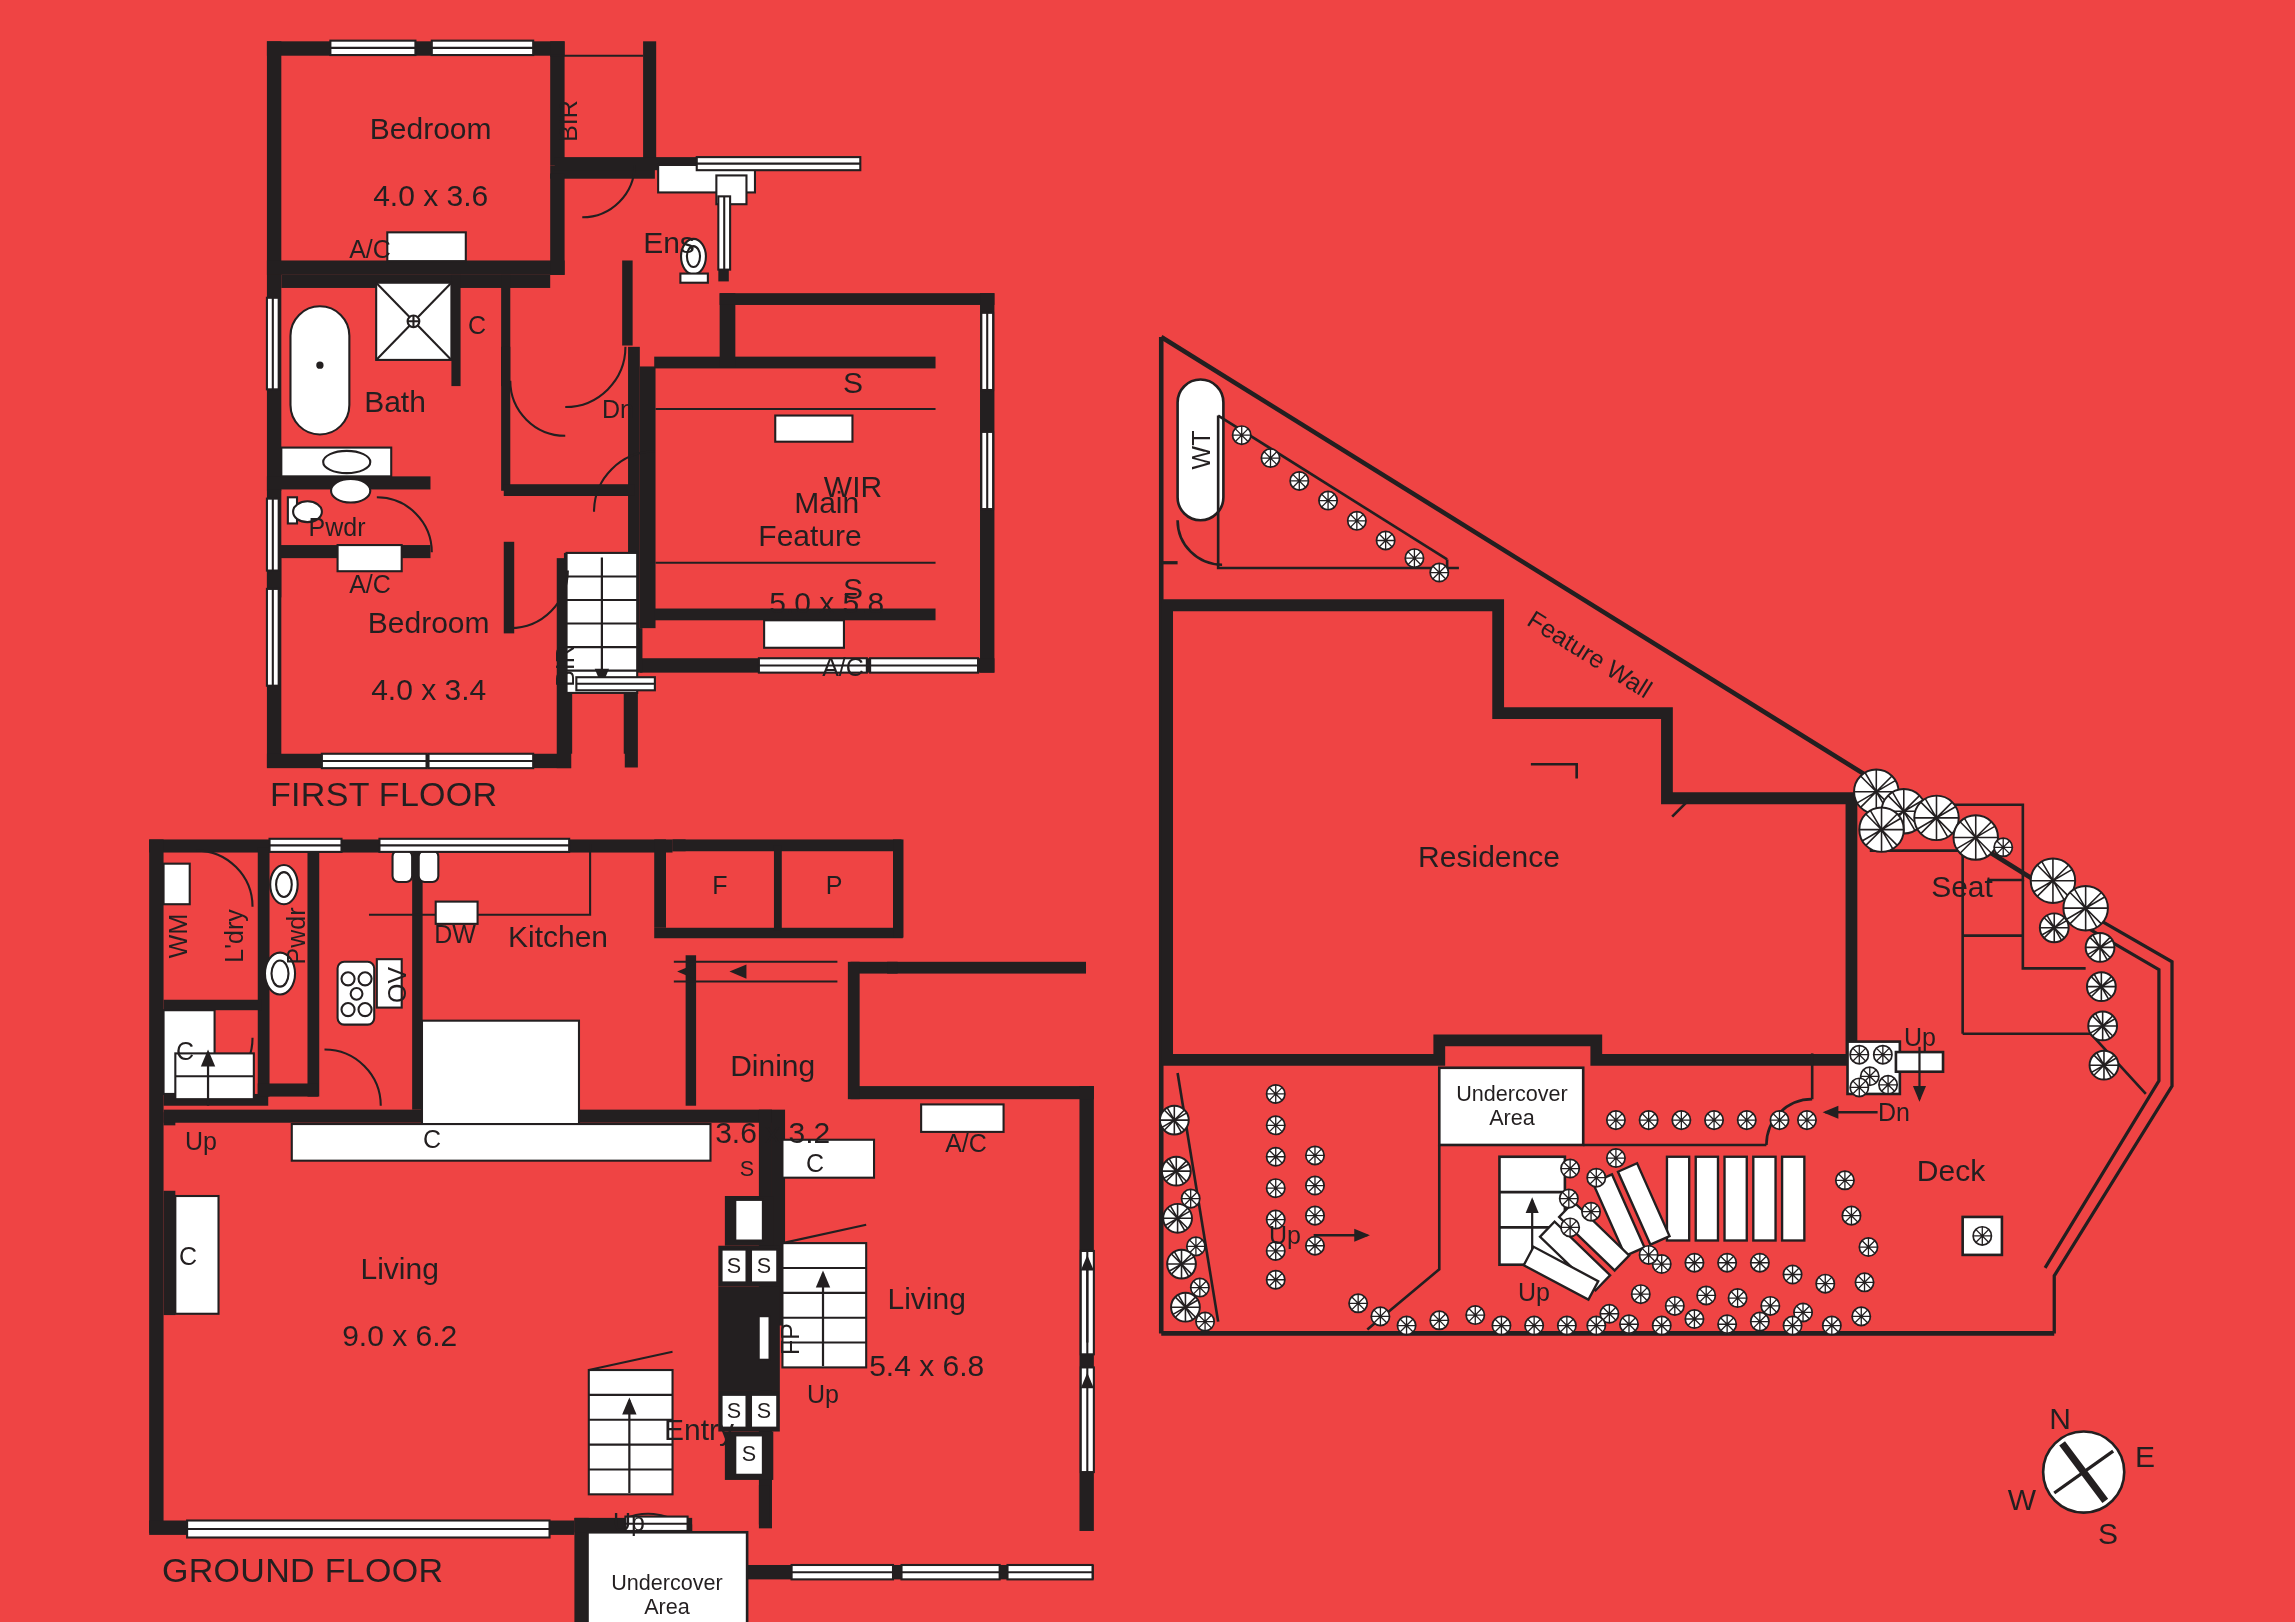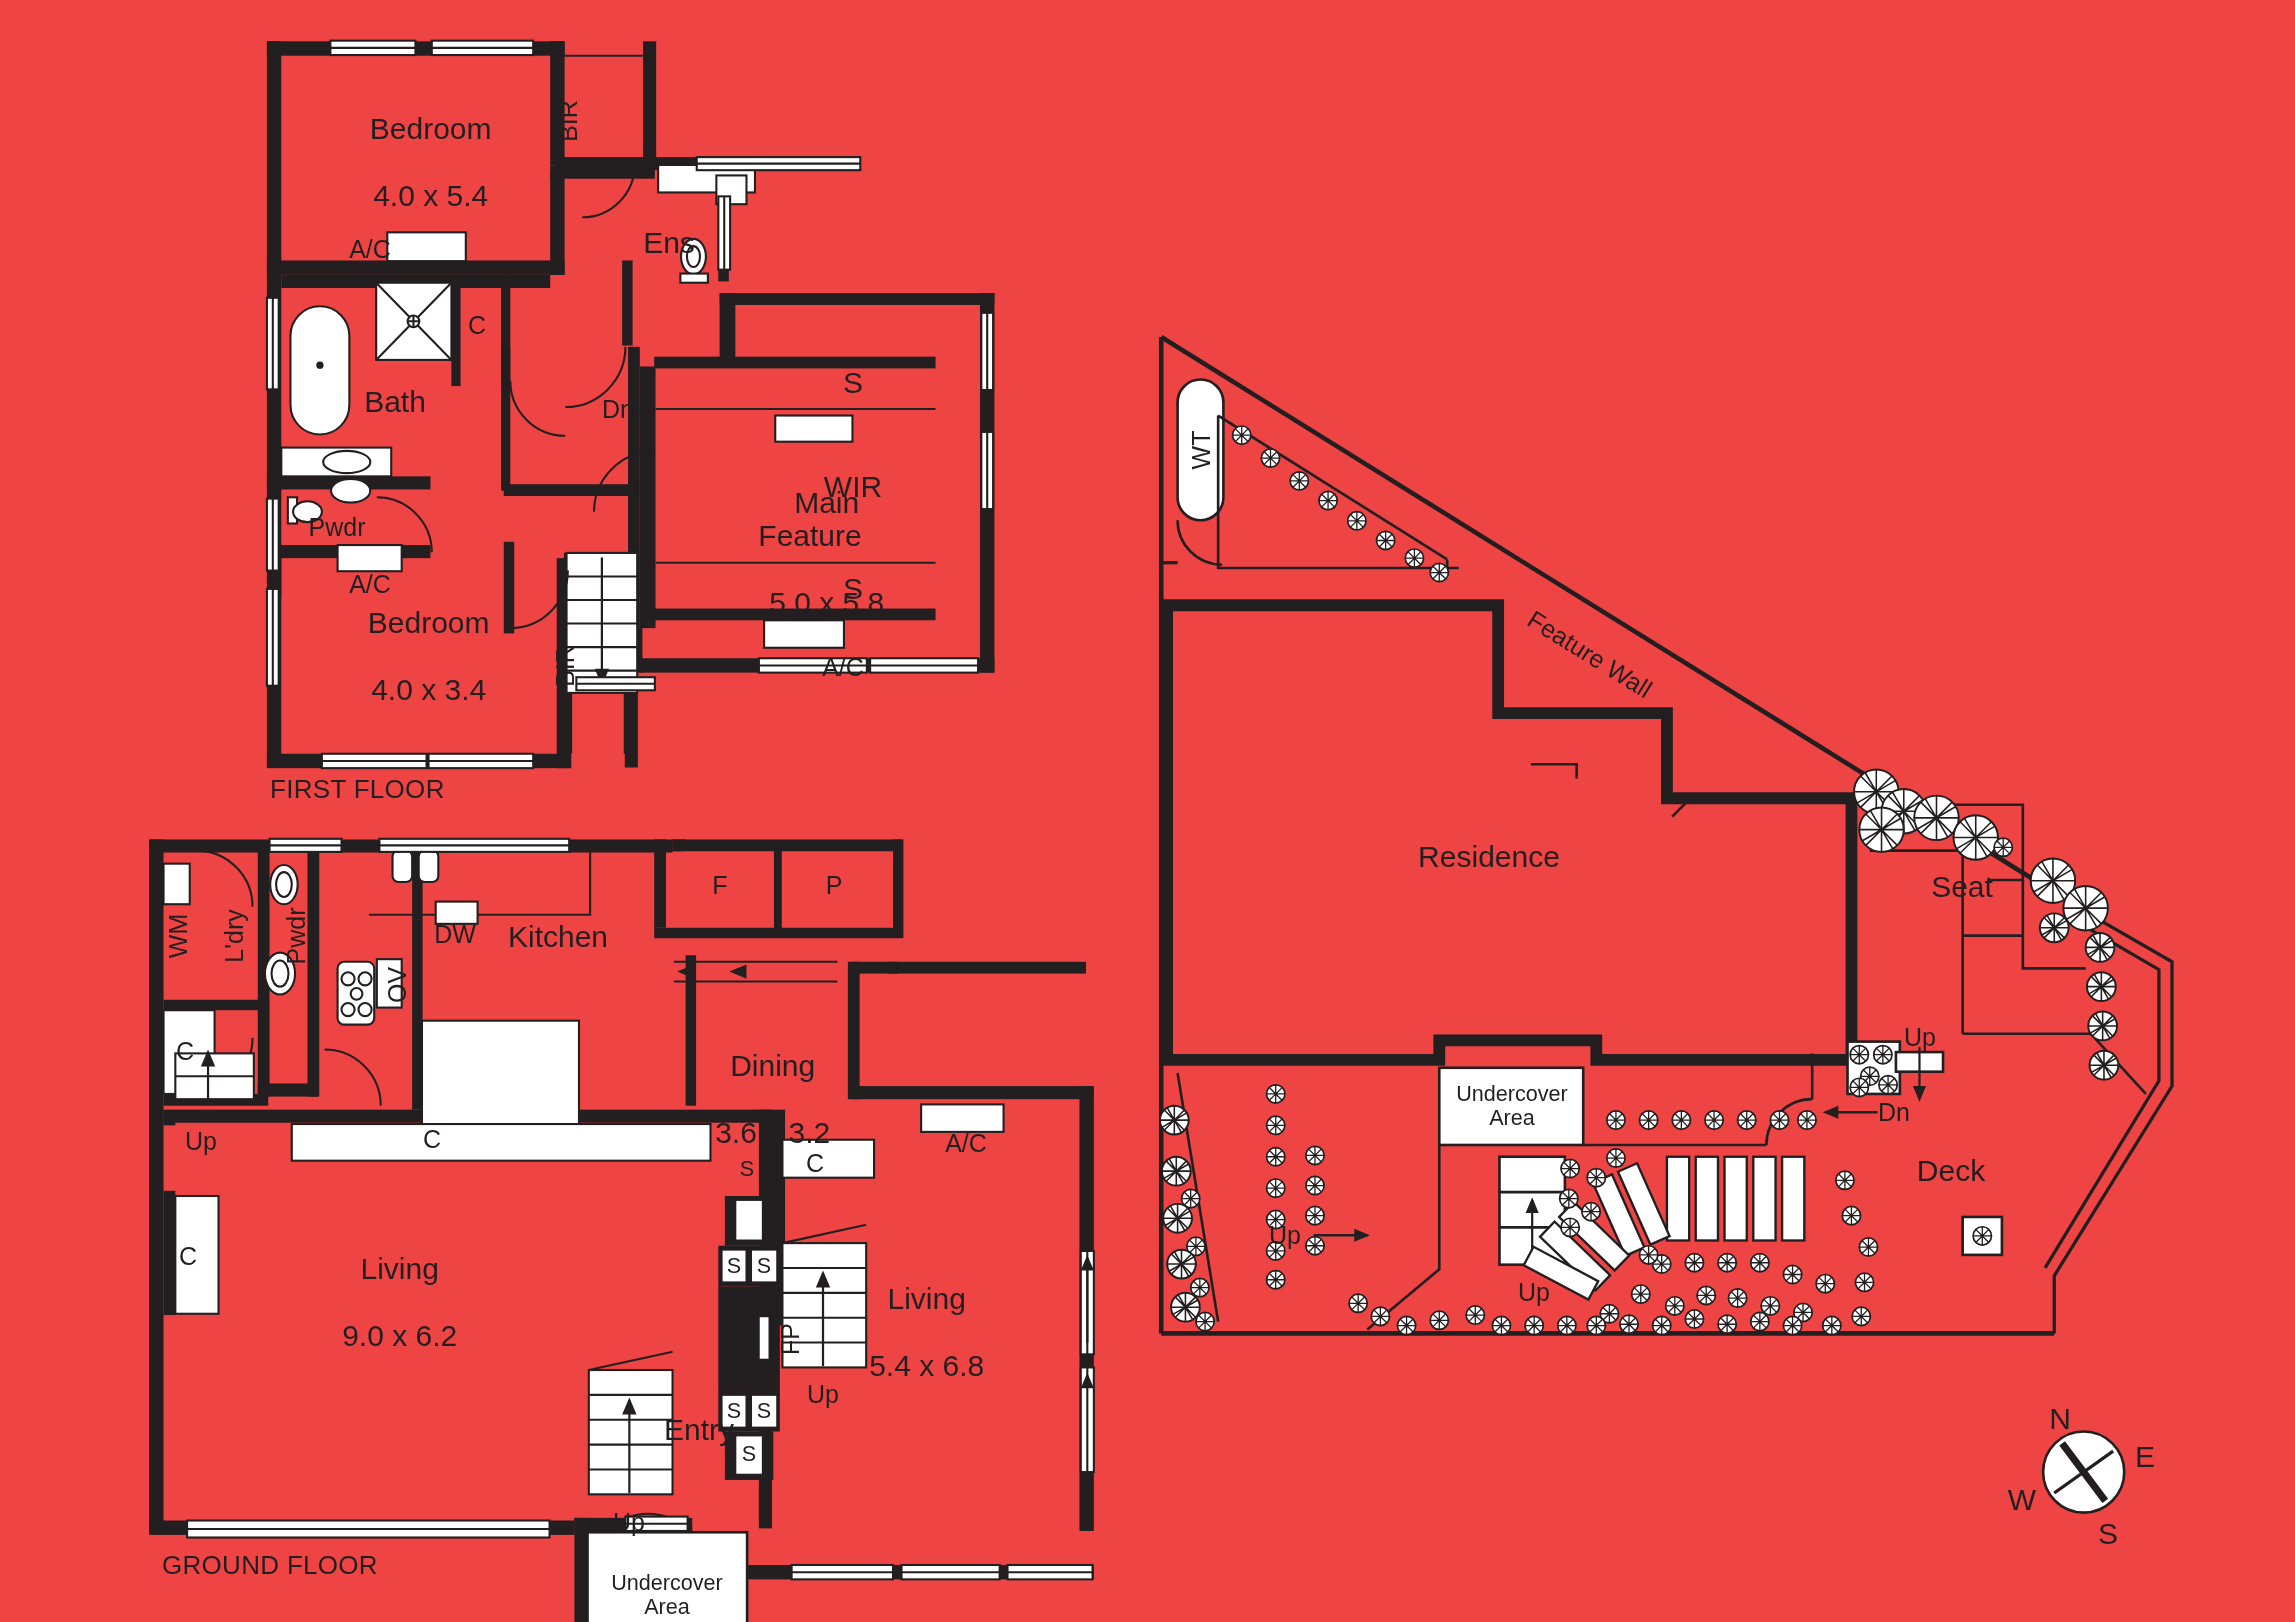--- a/index.html
+++ b/index.html
@@ -4,21 +4,21 @@
 <style>
   html,body{margin:0;padding:0;background:#ffffff;}
   body{font-family:"Liberation Sans", sans-serif;color:#231f20;}
   #root{position:relative;width:2295px;height:1622px;background:#ef4444;overflow:hidden;}
   svg{position:absolute;left:0;top:0;}
   .lbl{position:absolute;font-family:"Liberation Sans",sans-serif;color:#231f20;
        white-space:pre;line-height:1.12;text-align:center;}
   .rm{font-size:30px;}
   .sm{font-size:25px;}
   .xs{font-size:21.6px;}
-  .floorlbl{font-size:26px;letter-spacing:0.3px;}
+  .floorlbl{font-size:34px;letter-spacing:0.3px;}
   .vert{transform-origin:50% 50%;}
   .ctr{transform:translate(-50%,-50%);}
 </style>
 </head>
 <body>
 
 <div id="root">
 
   <svg width="2295" height="1622" viewBox="0 0 3508 2479">
     <defs>
@@ -600,21 +600,21 @@
       <circle cx="3185" cy="2250" r="62" fill="#fff" stroke="#231f20"></circle>
       <path d="M3152,2206 L3218,2294" stroke="#231f20" stroke-width="11"></path>
       <path d="M3218,2294 L3152,2206" stroke="none"></path>
       <line x1="3140" y1="2282" x2="3230" y2="2218" stroke="#231f20" stroke-width="5"></line>
     </g>
     </g>
   </svg>
 
   <div class="lbl rm ctr" style="left:414px;top:162px;">
     <span>Bedroom</span><br>
-    <span>4.0 x 5.4</span>
+    <span>4.0 x 3.6</span>
   </div>
 
   <div class="lbl sm ctr vert" style="left:568px;top:121px;transform:translate(-50%,-50%) rotate(-90deg);">BIR</div>
 
   <div class="lbl sm ctr" style="left:370px;top:249px;">A/C</div>
 
   <div class="lbl rm ctr" style="left:395px;top:402px;">Bath</div>
 
   <div class="lbl sm ctr" style="left:477px;top:325px;">C</div>
 

